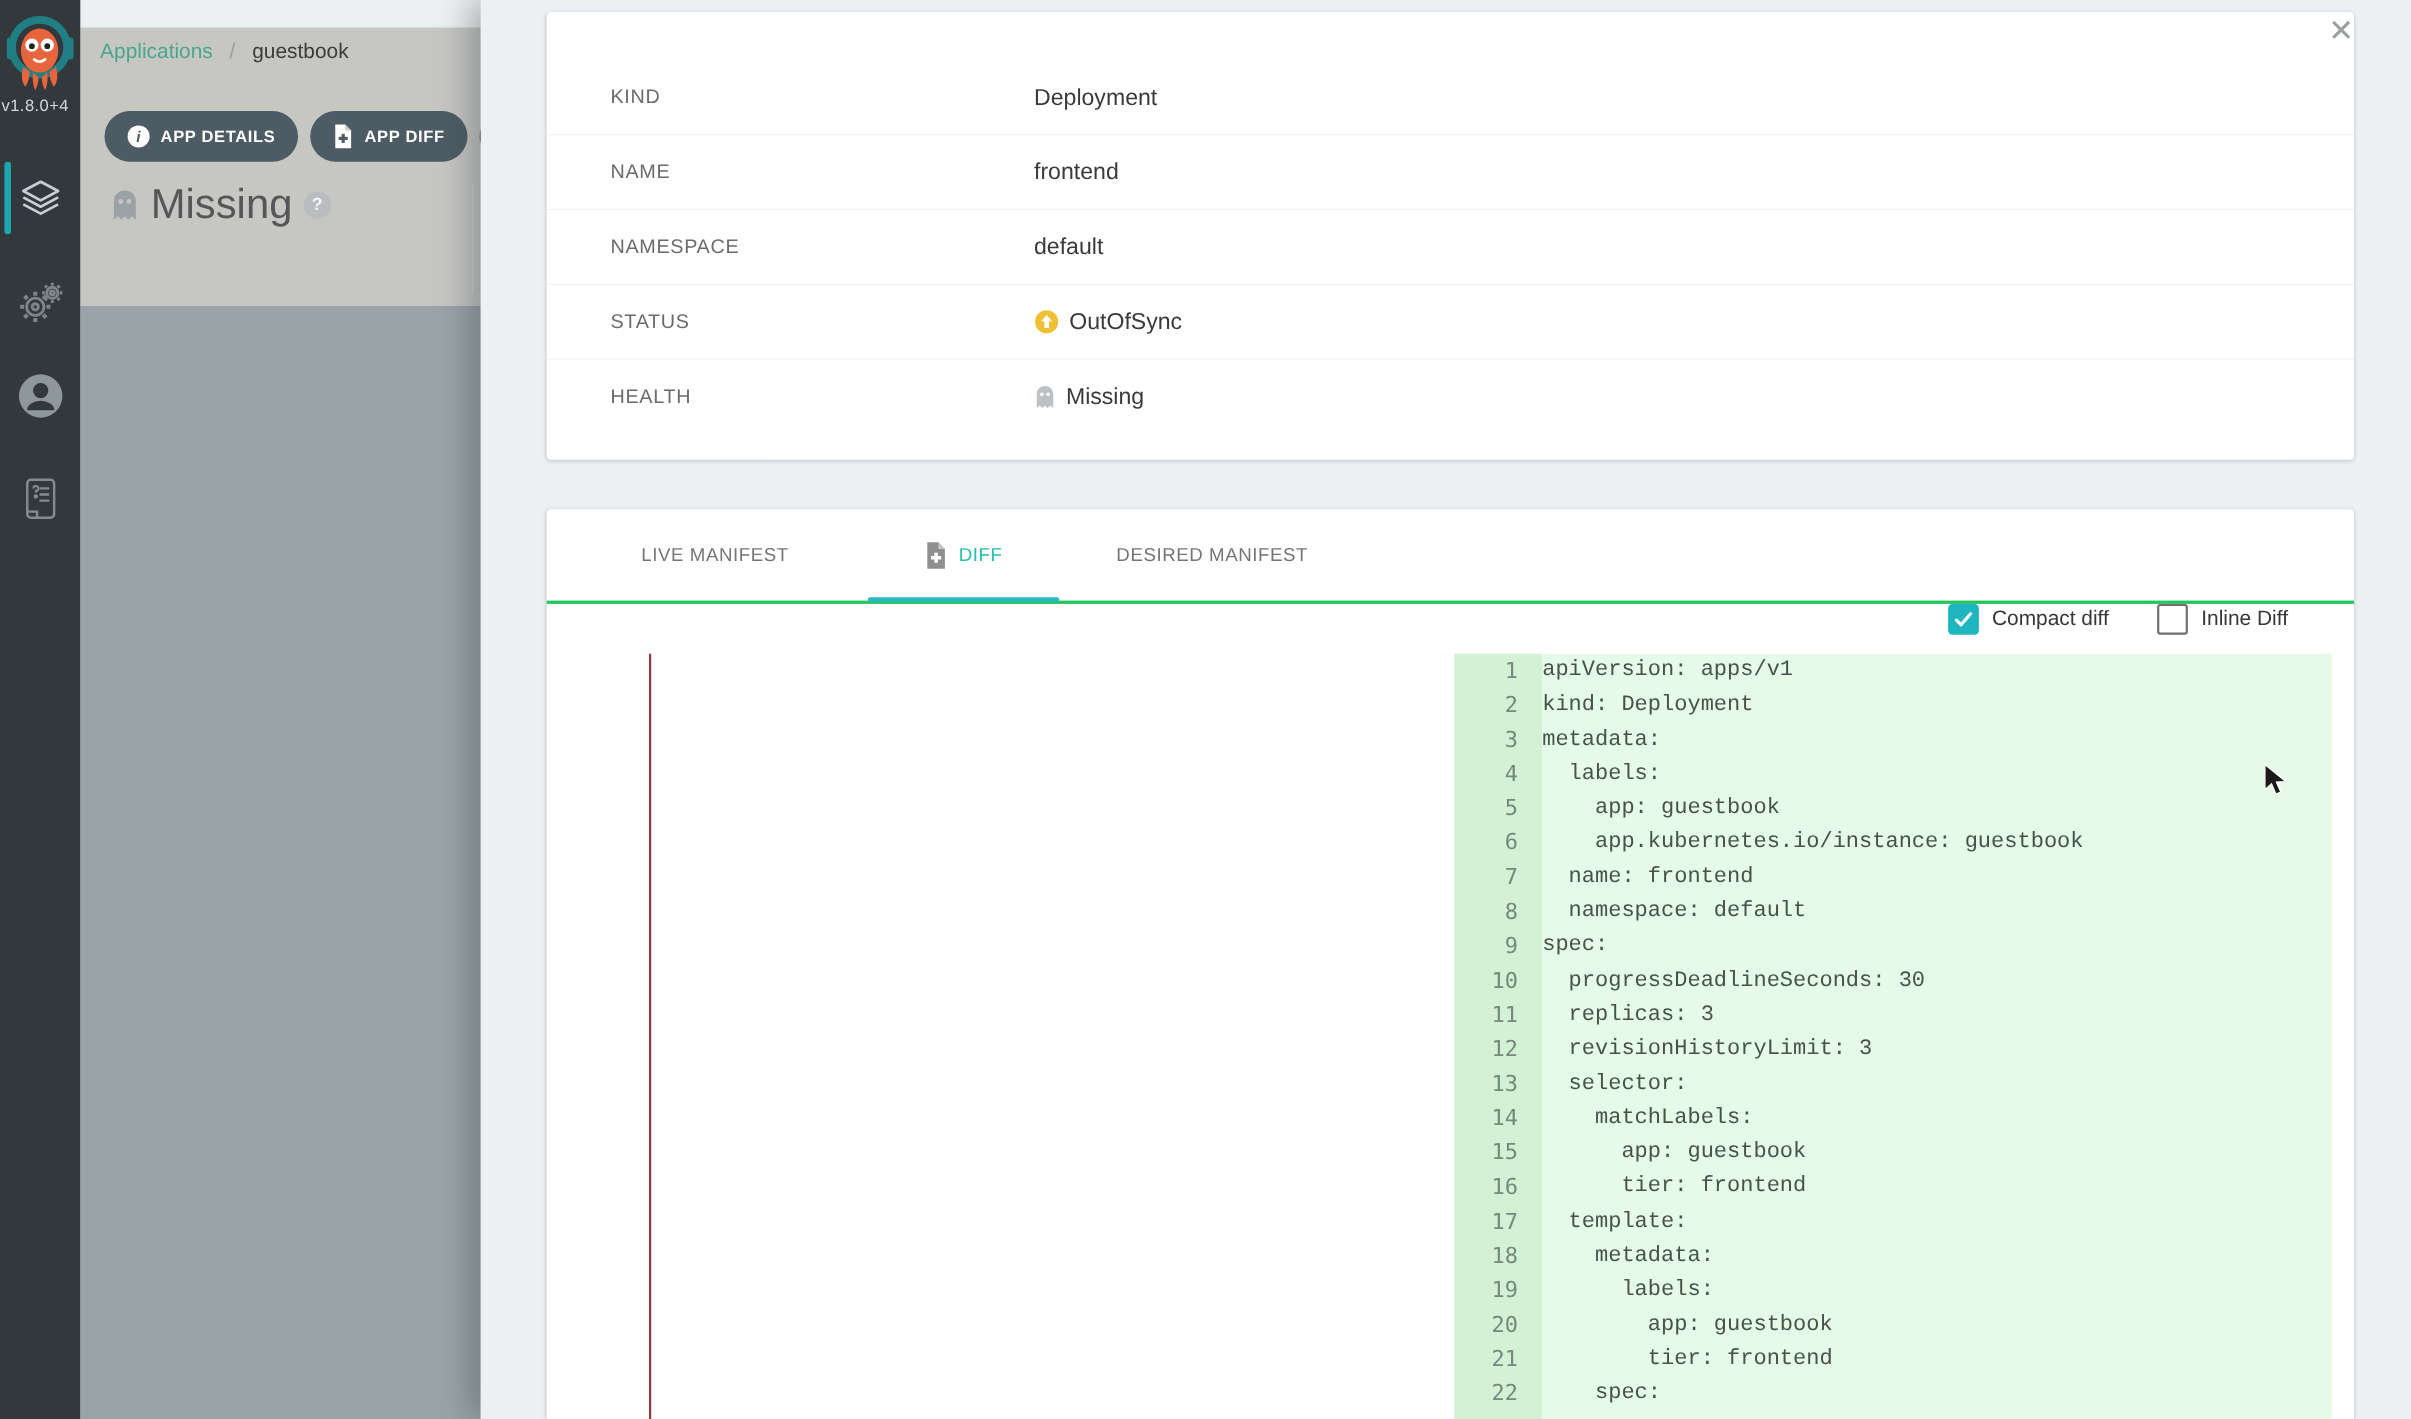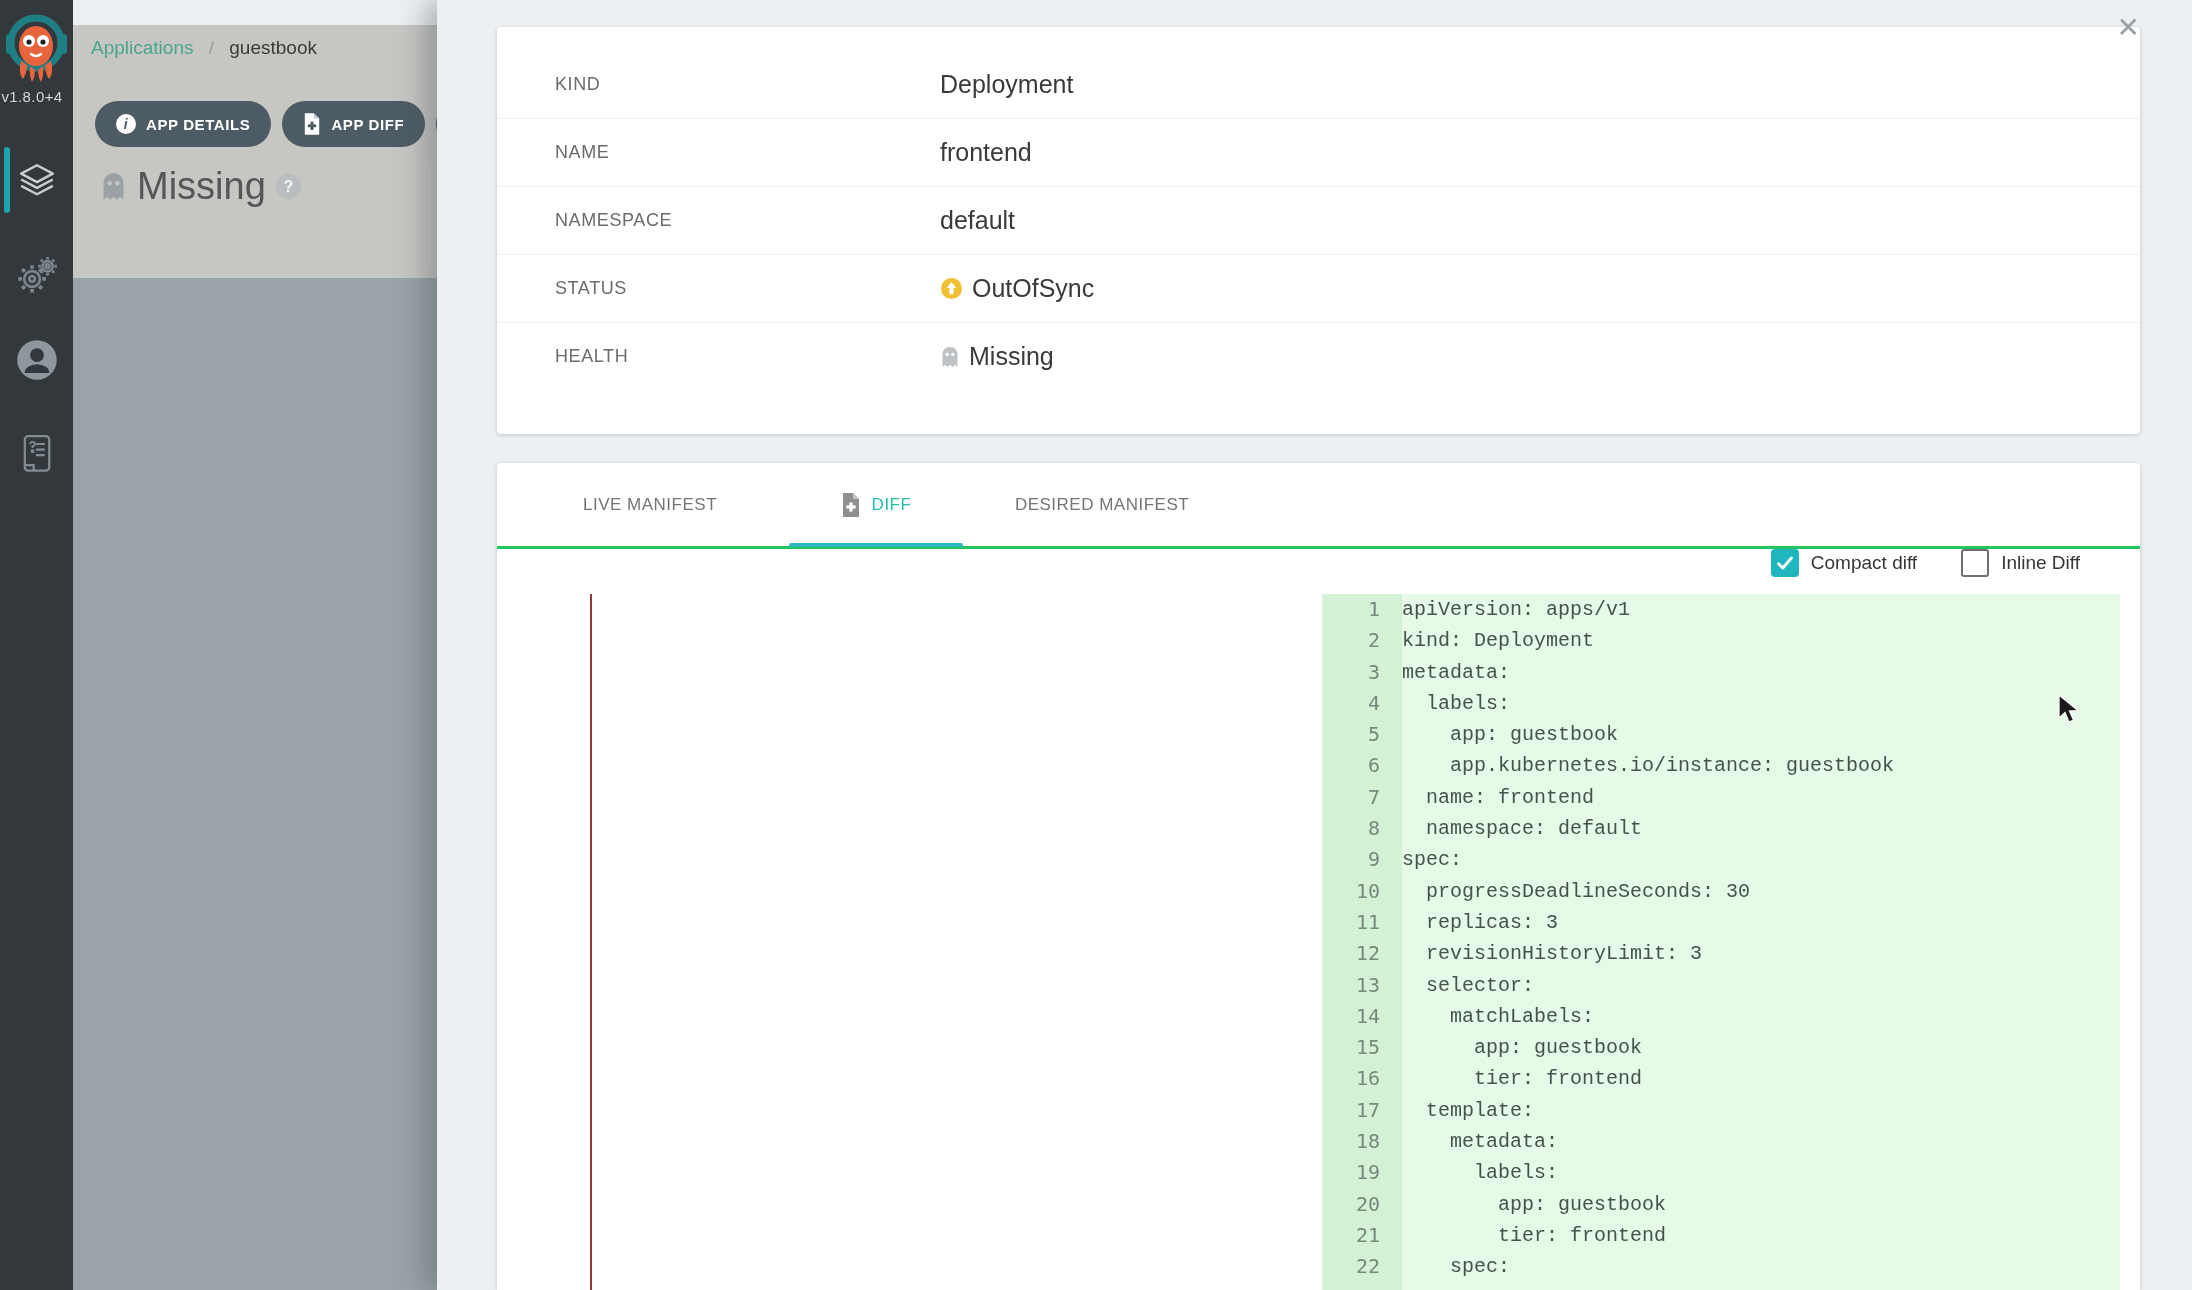--- a/index.html
+++ b/index.html
@@ -38,25 +38,25 @@
   .help-circle{width:25px;height:25px;border-radius:50%;background:#b7bcbf;color:#fff;display:flex;
                align-items:center;justify-content:center;font-size:16px;font-weight:bold;opacity:.85;cursor:pointer;}
 
   
   .panel{position:absolute;left:437px;top:0;right:0;bottom:0;background:#edf0f2;
          box-shadow:-12px 0 26px rgba(55,65,70,.35);z-index:10;}
   .close-btn{position:absolute;top:14px;right:52px;font-size:28px;color:#9aa0a4;line-height:1;cursor:pointer;z-index:20;}
 
   .card{position:absolute;left:60px;width:1643px;background:#fff;border-radius:4px;
         box-shadow:0 1px 4px rgba(0,0,0,.18);}
-  .card-summary{top:27px;height:407px;padding-top:24px;box-sizing:border-box;}
+  .card-summary{top:11px;height:407px;padding-top:44px;box-sizing:border-box;}
   .srow{height:67px;display:flex;align-items:center;position:relative;}
   .srow:not(:last-child){border-bottom:1px solid #f1f1f2;}
   .srow .lab{position:absolute;left:58px;font-size:18px;color:#6b6b6b;letter-spacing:.6px;}
-  .srow .val{position:absolute;left:443px;font-size:25px;color:#3a3a3a;display:flex;align-items:center;gap:9px;}
+  .srow .val{position:absolute;left:443px;font-size:21px;color:#3a3a3a;display:flex;align-items:center;gap:9px;}
 
   .card-manifest{top:463px;height:827px;border-radius:4px 4px 0 0;}
   .tabs{height:83px;border-bottom:3px solid #22c55e;display:flex;padding-left:40px;}
   .tab{width:226px;display:flex;align-items:center;justify-content:center;gap:11px;
        font-size:17px;letter-spacing:.5px;color:#757575;position:relative;cursor:pointer;}
   .tab.active{color:#25c0a9;}
   .tab.active::after{content:"";position:absolute;left:26px;right:26px;bottom:-1px;height:4px;
                      background:#2db7c4;border-radius:2px;}
   .diff-options{position:absolute;top:86px;right:60px;display:flex;gap:44px;align-items:center;}
   .opt{display:flex;align-items:center;gap:12px;font-size:19px;color:#373737;cursor:pointer;}

